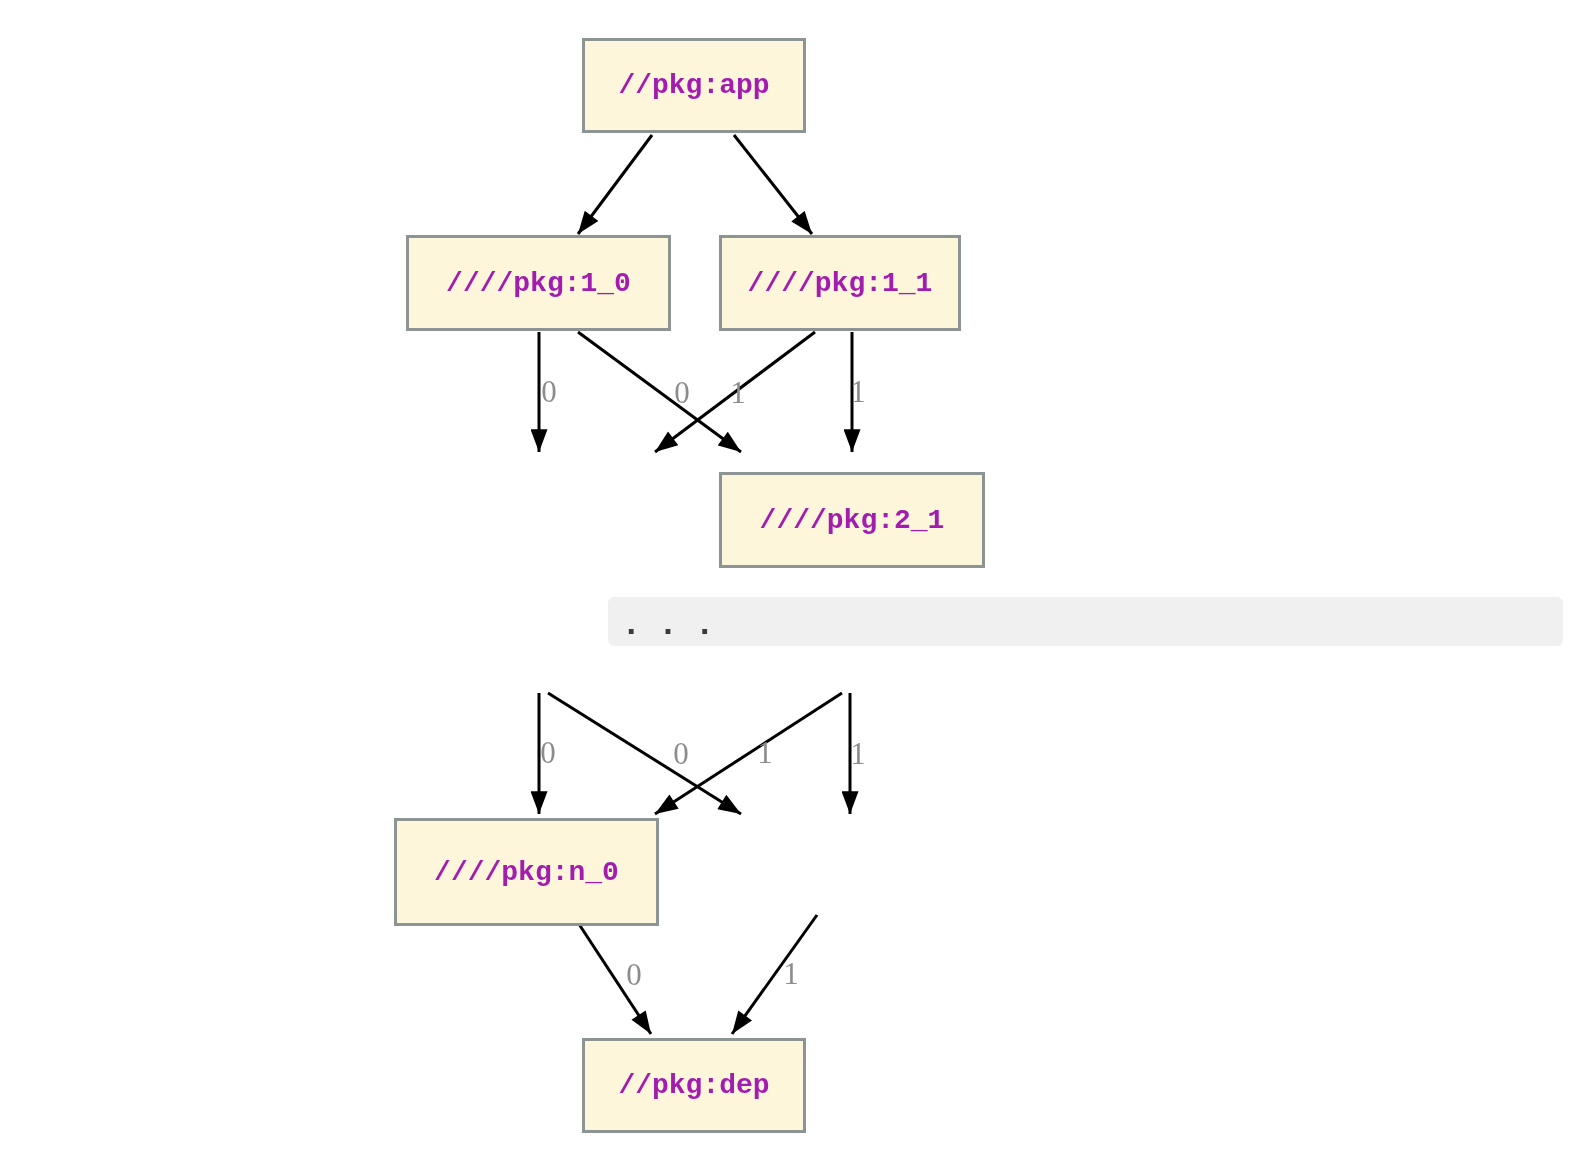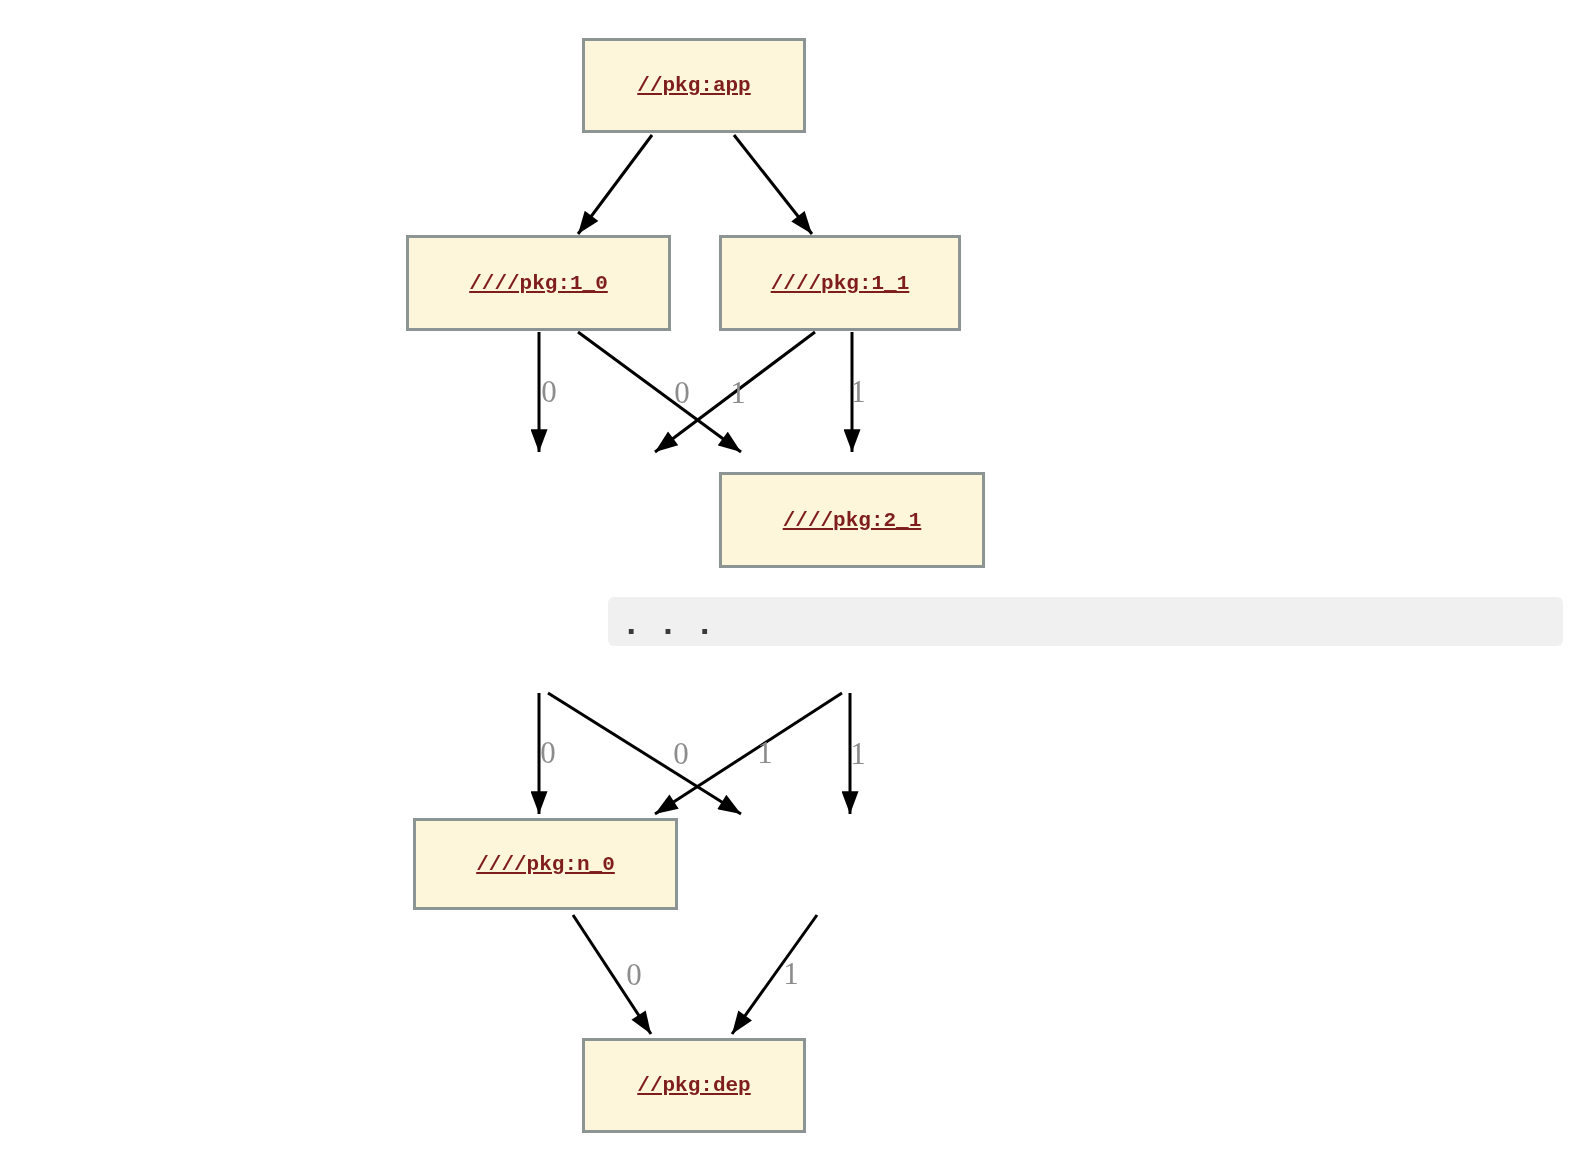--- a/index.html
+++ b/index.html
@@ -25,24 +25,23 @@
   .arrowhead-shape { fill: var(--edge, #000000); }
   .node {
     position: absolute;
     box-sizing: border-box;
     background: var(--node-fill, #FDF6DB);
     border: 3px solid var(--node-border, #8D9494);
     display: flex;
     align-items: center;
     justify-content: center;
     font-weight: bold;
-    font-size: 21px;
-    color: #7f1d1d;
+    font-size: 28px;
+    color: #a21caf;
     white-space: nowrap;
-    text-decoration: underline;
   }
   .edge-label {
     position: absolute;
     transform: translate(-50%, -50%);
     font-family: "Liberation Serif", "DejaVu Serif", serif;
     font-size: 31px;
     color: var(--edge-label, #8C8C8C);
     line-height: 1;
   }
   #ellipsis-bar {
@@ -94,21 +93,21 @@
 
   <div class="node" style="left:582px; top:38px; width:224px; height:95px;">//pkg:app</div>
 
   <div class="node" style="left:406px; top:235px; width:265px; height:96px;">////pkg:1_0</div>
 
   <div class="node" style="left:719px; top:235px; width:242px; height:96px;">////pkg:1_1</div>
 
 
   <div class="node" style="left:719px; top:472px; width:266px; height:96px;">////pkg:2_1</div>
 
-  <div class="node" style="left:413px; top:818px; width:265px; height:92px;">////pkg:n_0</div>
+  <div class="node" style="left:394px; top:818px; width:265px; height:108px;">////pkg:n_0</div>
 
 
   <div class="node" style="left:582px; top:1038px; width:224px; height:95px;">//pkg:dep</div>
 
   <div id="ellipsis-bar">
     <span id="ellipsis-text">. . .</span>
   </div>
 
   <span class="edge-label" style="left:549px; top:391px;">0</span>
   <span class="edge-label" style="left:682px; top:392px;">0</span>

